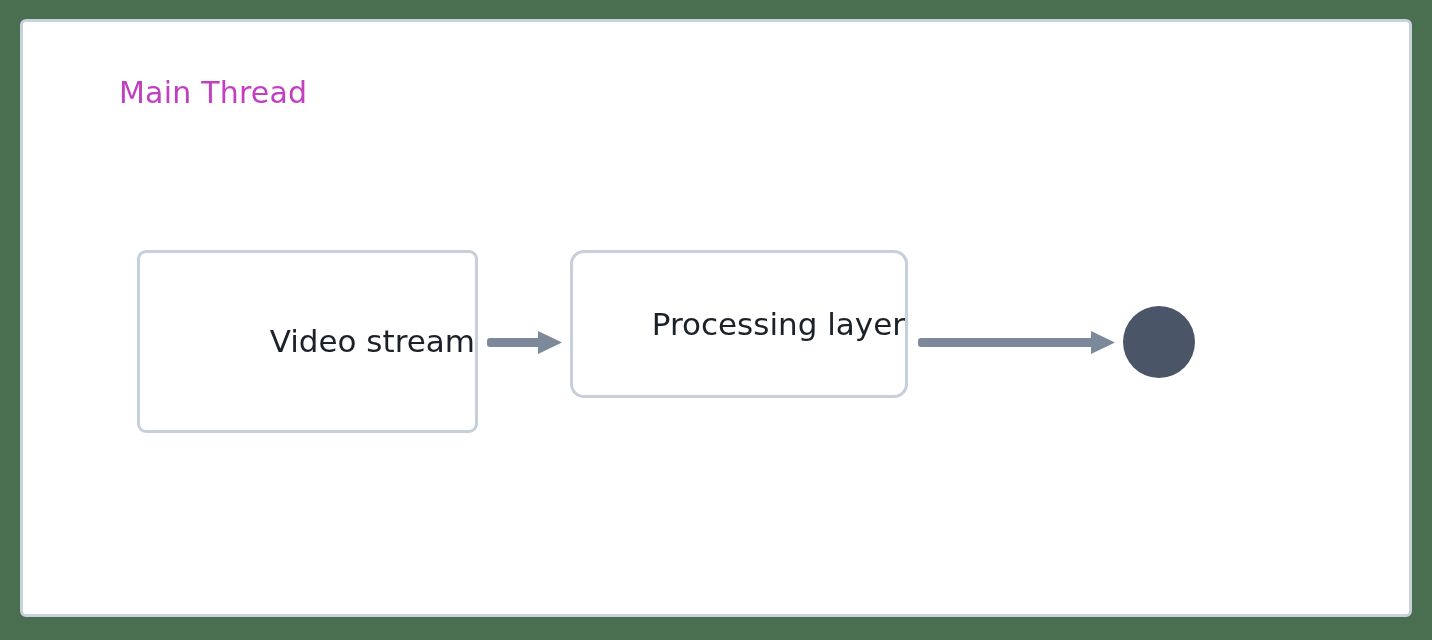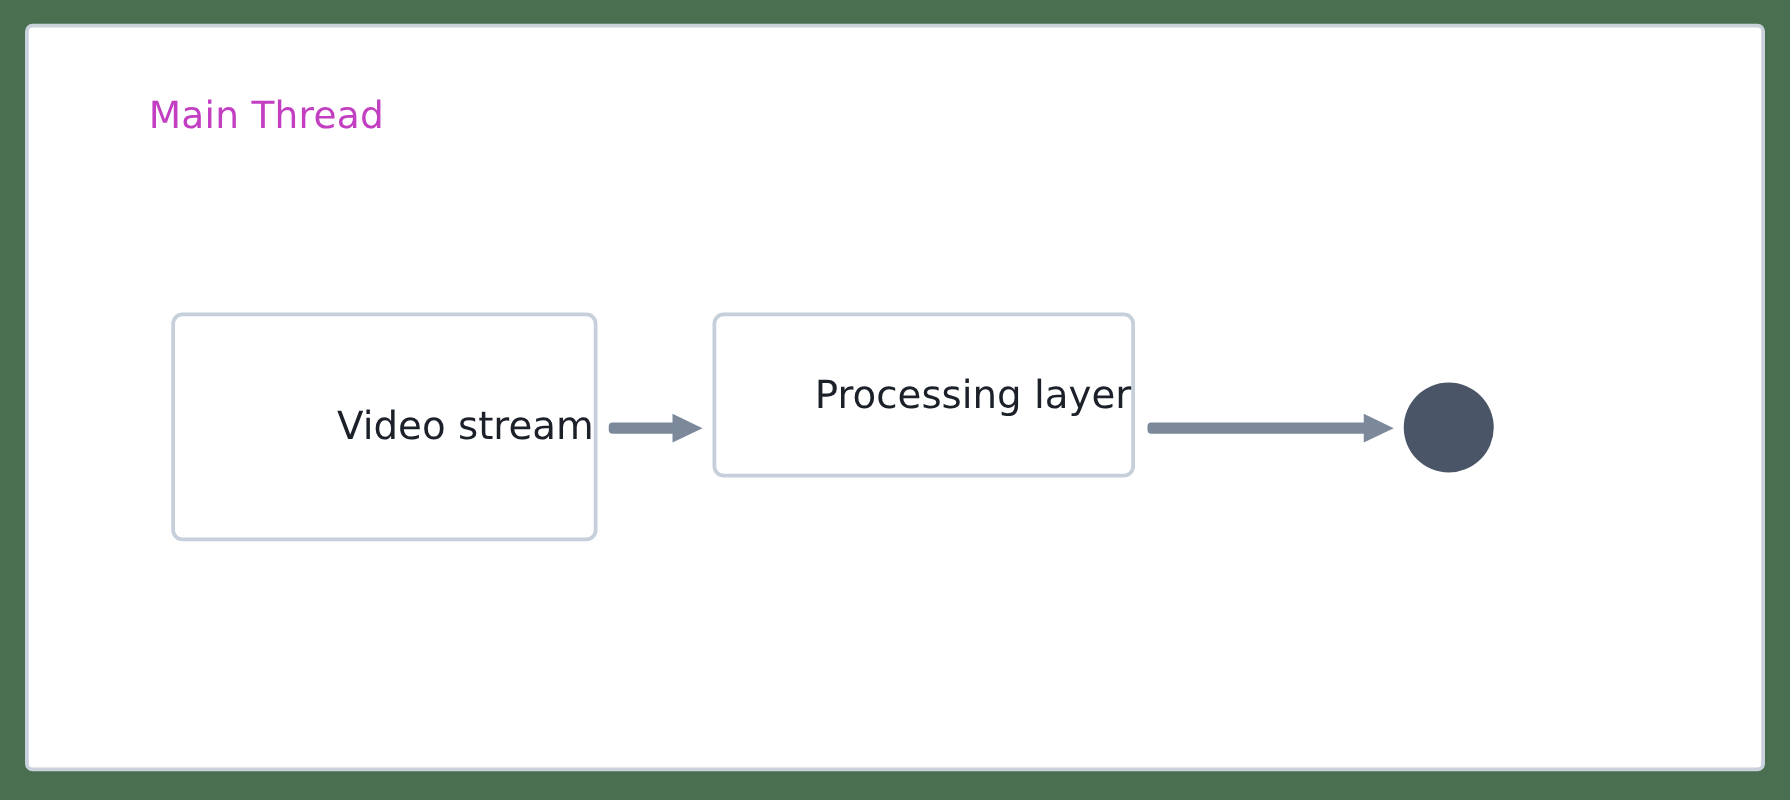--- a/index.html
+++ b/index.html
@@ -66,21 +66,22 @@
   #node-video-stream {
     left: 114px;
     top: 228px;
     width: 341px;
     height: 183px;
   }
   #node-processing-layer {
     left: 547px;
     top: 228px;
     width: 338px;
-    height: 132px;
+    height: 148px;
+    border-radius: 14px;
   }
 
   
   .arrow {
     position: absolute;
     height: 30px;
     top: 305px;
   }
   .arrow svg { display: block; }
 

